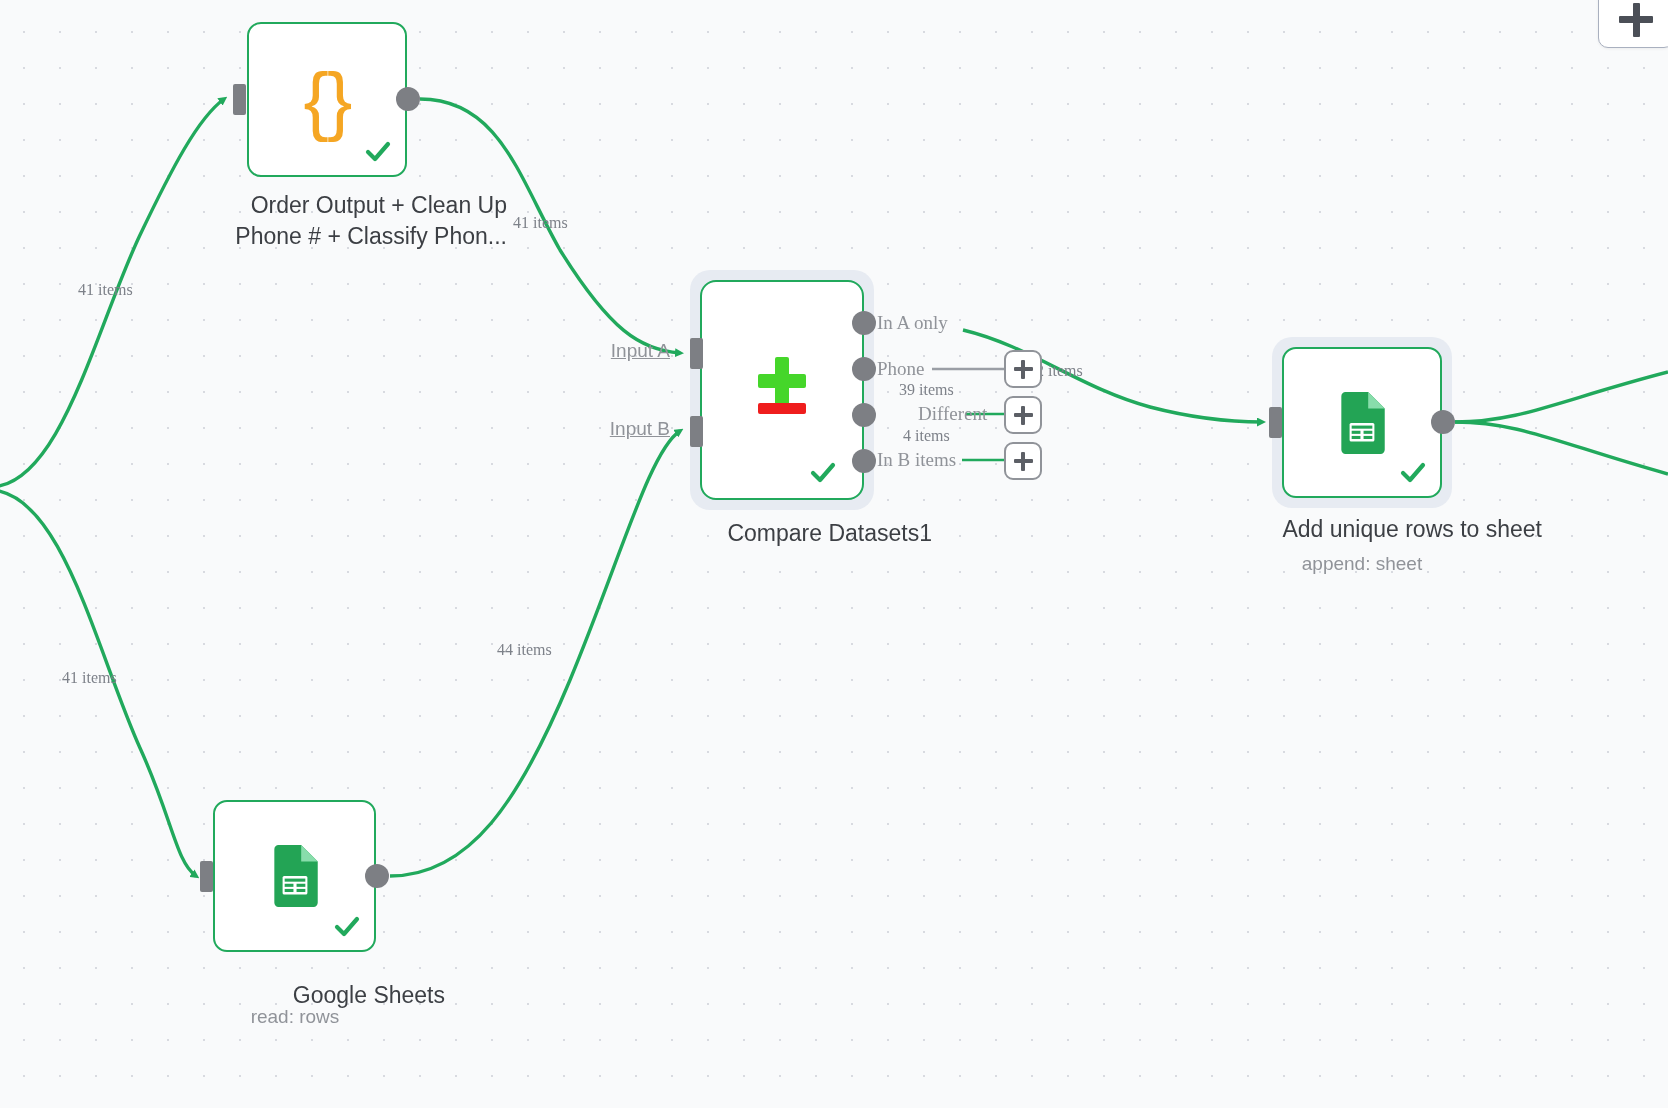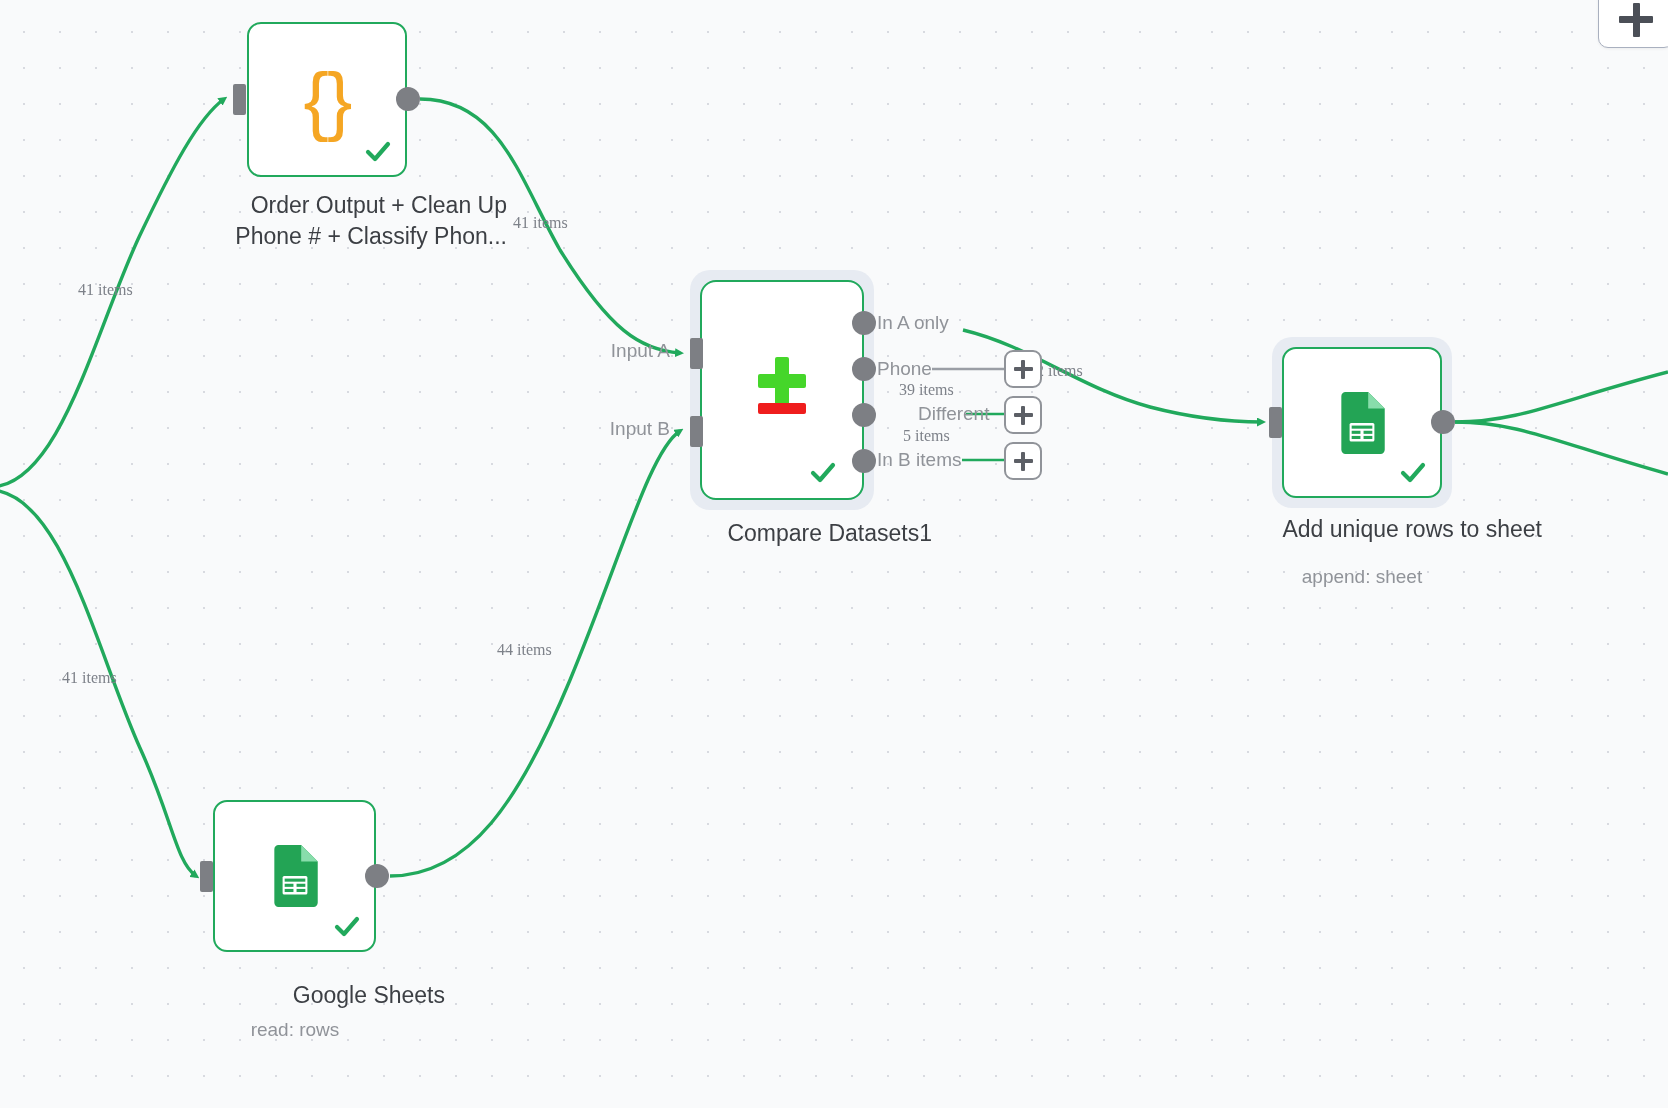--- a/index.html
+++ b/index.html
@@ -68,21 +68,20 @@
     color: #3c3f44;
     white-space: pre-line;
     font-family: "Liberation Sans", sans-serif;
   }
   .node-subtitle {
     position: absolute;
     text-align: center;
     font-size: 19px;
     color: #909399;
     font-family: "Liberation Sans", sans-serif;
-    margin-top: 13px;
   }
 
   
   .port-in {
     position: absolute;
     width: 13px;
     height: 31px;
     background: #7d7f84;
     border-radius: 2px;
   }
@@ -94,22 +93,22 @@
     background: #7d7f84;
   }
 
   .port-label {
     position: absolute;
     font-size: 19px;
     color: #909399;
     white-space: nowrap;
     font-family: "Liberation Sans", sans-serif;
   }
-  .port-label.right { text-align: left; }
-  .port-label.left  { text-align: right; }
+  .port-label.right { text-align: left; font-family: Liberation Serif, serif; }
+  .port-label.left  { text-align: right; text-decoration: underline; }
 
   
   .edge-label {
     position: absolute;
     font-size: 16px;
     color: #7d8189;
     white-space: nowrap;
     font-family: Liberation Serif, serif;
   }
 
@@ -223,21 +222,21 @@
   <div class="edge-label" style="left:62px; top:669px;">41 items</div>
 
   <div class="edge-label" style="left:513px; top:214px;">41 items</div>
 
   <div class="edge-label" style="left:497px; top:641px;">44 items</div>
 
   <div class="edge-label" style="left:1036px; top:362px;">2 items</div>
 
   <div class="edge-label" style="left:899px; top:381px;">39 items</div>
 
-  <div class="edge-label" style="left:903px; top:427px;">5 items</div>
+  <div class="edge-label" style="left:903px; top:427px;">4 items</div>
 
   <div class="node">
     <div class="node-box" style="left:247px; top:22px; width:160px; height:155px;">
       <span class="icon-code">{}</span>
       <svg class="node-check" viewBox="0 0 30 30">
         <path d="M5,15 L12,22 L25,7" stroke="#21a95c" stroke-width="4.2" fill="none" stroke-linecap="round" stroke-linejoin="round"></path>
       </svg>
     </div>
     <div class="port-in" style="left:233px; top:84px;"></div>
     <div class="port-out" style="left:396px; top:87px;"></div>

